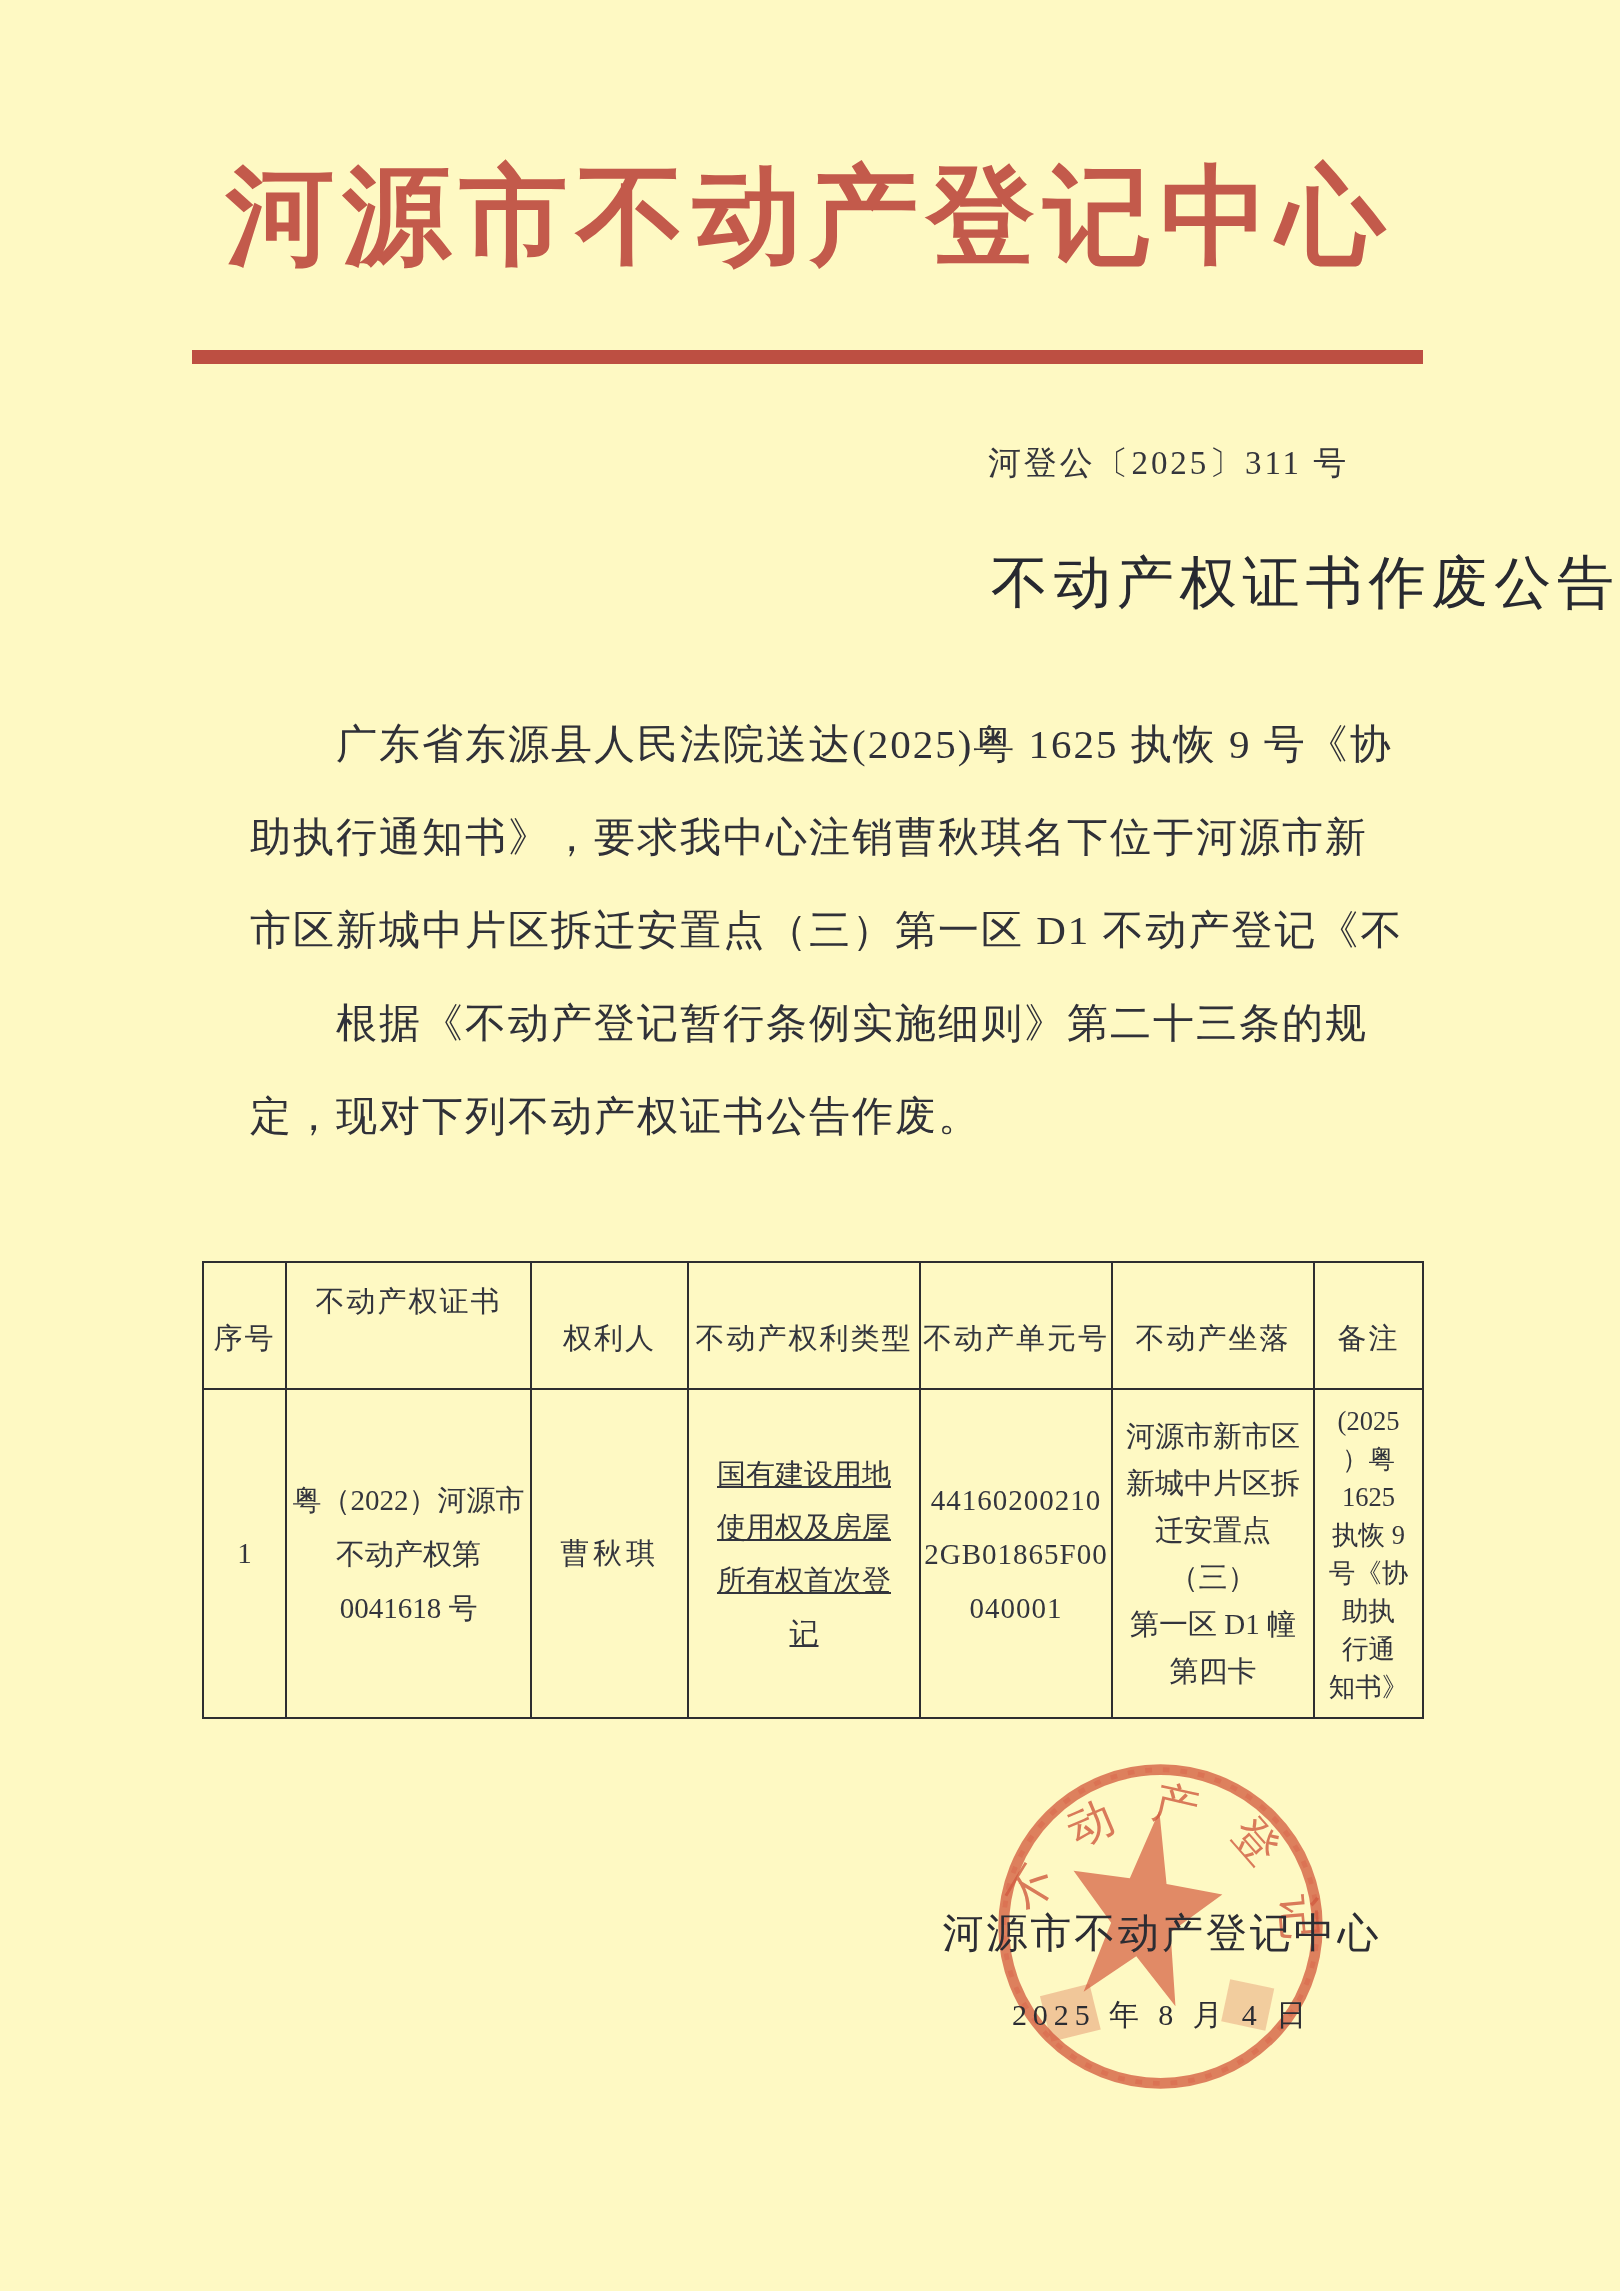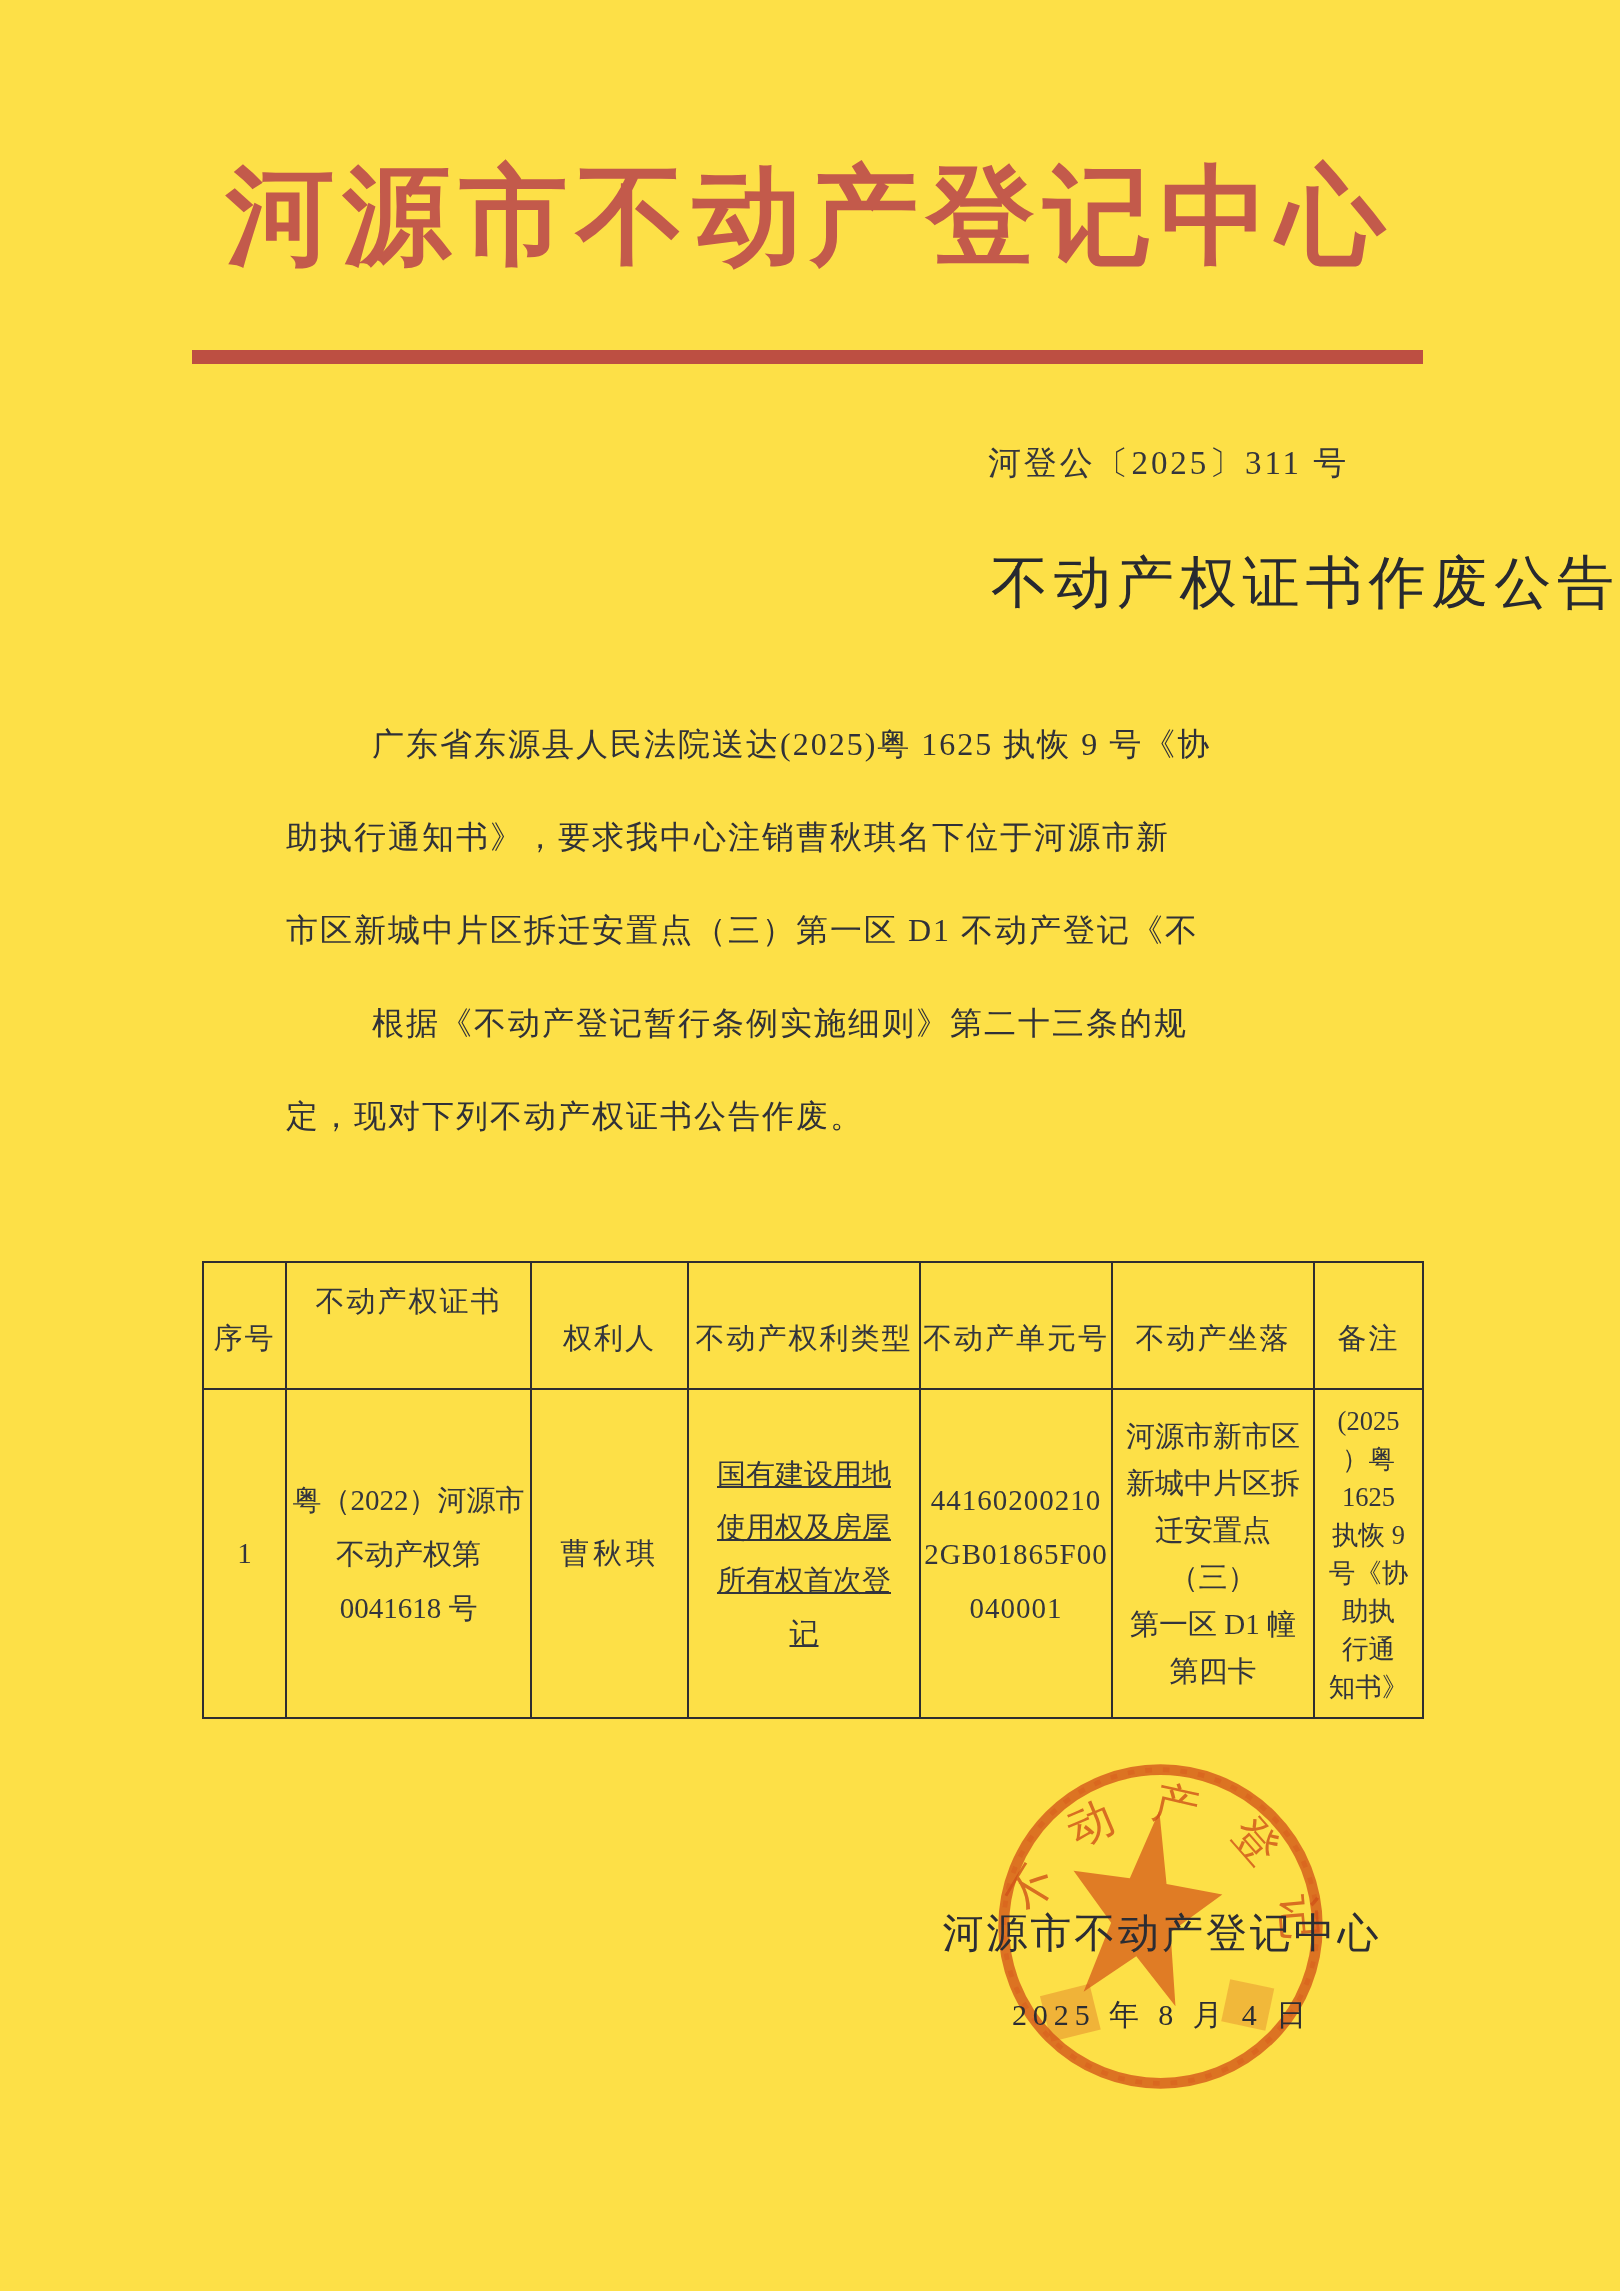--- a/index.html
+++ b/index.html
@@ -1,18 +1,18 @@
 <!DOCTYPE html>
 <html><head>
 <meta charset="utf-8">
 <style>
   html,body { margin:0; padding:0; background:#e8e8e8; }
   .page {
     position:relative; width:1620px; height:2292px; margin:0 auto;
-    background:#fde047; overflow:hidden;
+    background:#fef9c3; overflow:hidden;
     font-family:"Liberation Serif","DejaVu Serif",serif;
     color:#2f3037;
   }
   .letterhead {
     position:absolute; top:147px; left:0; right:0;
     text-align:center; font-size:108px; line-height:1.3; font-weight:700;
     letter-spacing:8.8px; color:#c35a4b; white-space:nowrap;
   }
   .red-rule {
     position:absolute; left:192px; top:350px; width:1231px; height:13.7px;
@@ -23,21 +23,21 @@
     font-size:33px; letter-spacing:2.9px; color:#35363c; text-align:center;
     white-space:nowrap;
   }
   .notice-title {
     position:absolute; top:545px; left:0; right:0; text-align:right;
     font-size:57px; font-weight:400; letter-spacing:5.9px; color:#272930;
     white-space:nowrap;
   }
   .body-block {
     position:absolute; left:250px; top:698px; width:1172px;
-    font-size:32px; color:#303138; letter-spacing:2px;margin-left:36px;
+    font-size:41px; color:#303138; letter-spacing:2px;
   }
   .body-line { height:93px; line-height:93px; white-space:nowrap; }
   .indent { text-indent:86px; }
 
   .cert-table {
     position:absolute; left:202px; top:1261px;
     border-collapse:collapse; table-layout:fixed;
     font-size:29px; color:#33353d;
   }
   .cert-table td {

